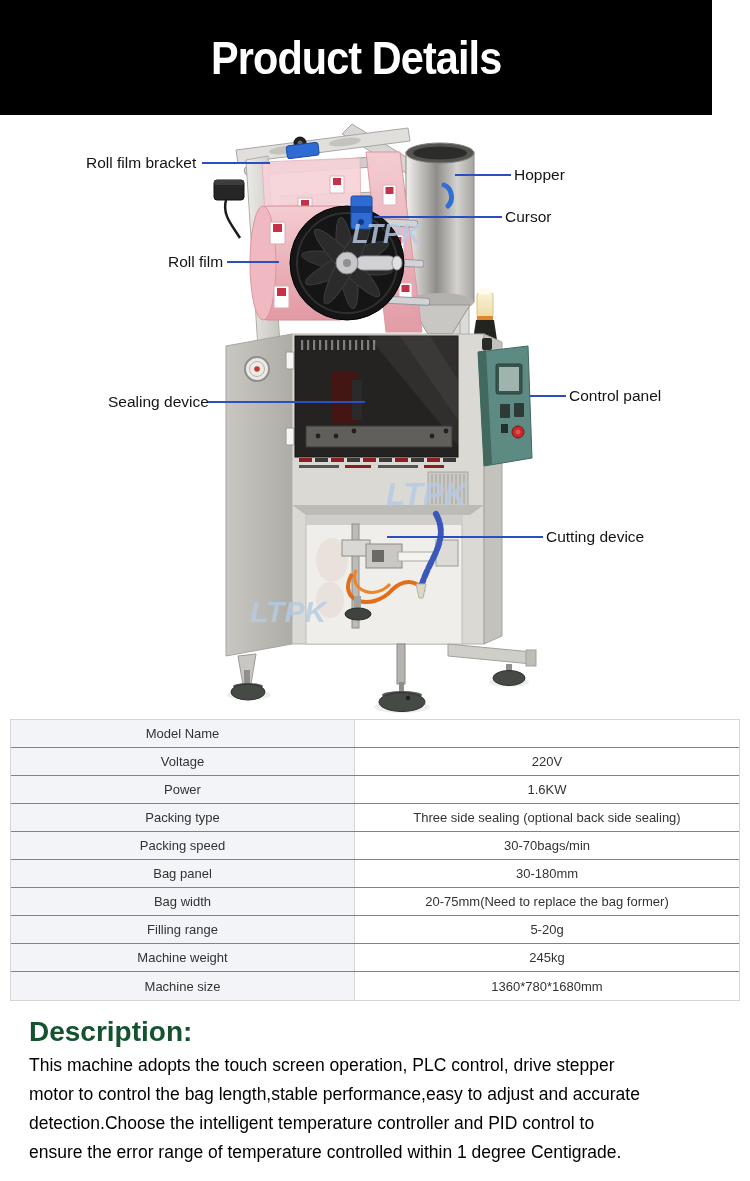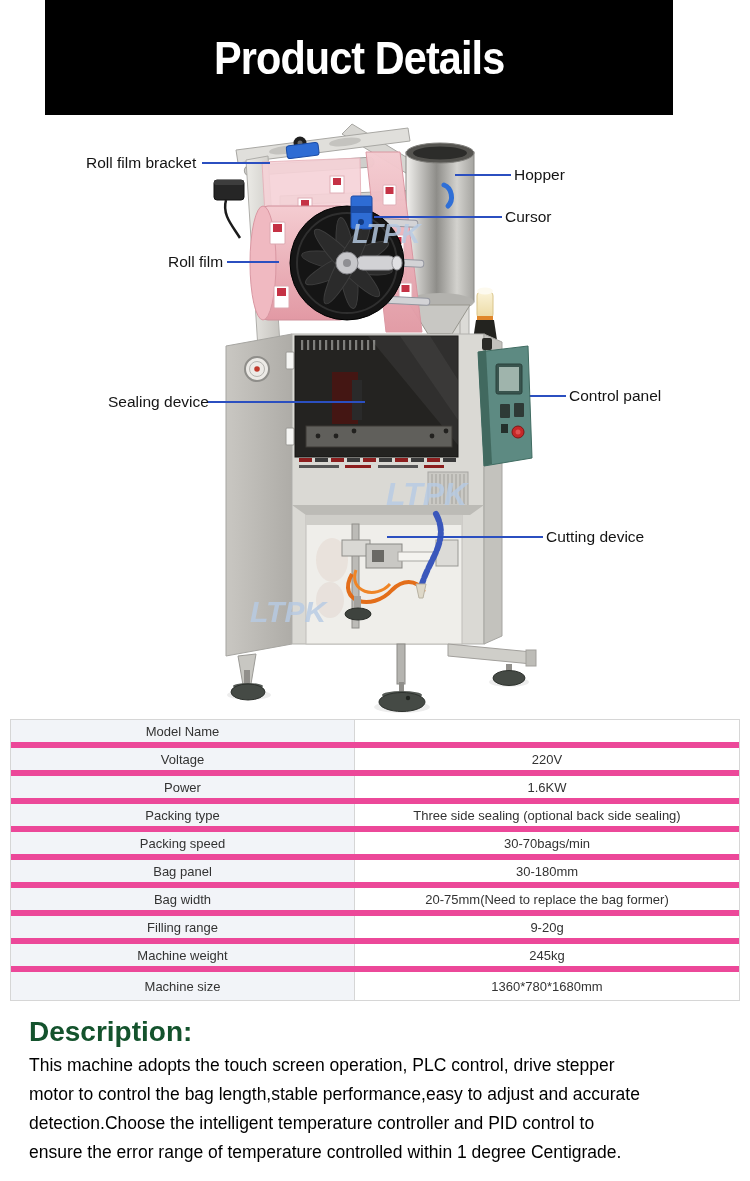--- a/index.html
+++ b/index.html
@@ -1,35 +1,35 @@
 <!DOCTYPE html>
 <html><head>
 <meta charset="utf-8">
 <style>
   * { margin:0; padding:0; box-sizing:border-box; }
   html,body { background:#fff; }
   body { font-family:"Liberation Sans", sans-serif; }
   .page { position:relative; width:750px; height:1181px; background:#fff; overflow:hidden; }
 
   
-  .hdr { position:absolute; left:0; top:0; width:628px; height:115px; background:#000;
-         display:flex; align-items:center; justify-content:center;margin-left:45px; }
+  .hdr { position:absolute; left:0; top:0; width:712px; height:115px; background:#000;
+         display:flex; align-items:center; justify-content:center; }
   .hdr-title { color:#fff; font-size:46px; font-weight:bold; letter-spacing:-1px;
                transform:scaleX(.9); white-space:nowrap; }
 
   
   .figure { position:absolute; left:0; top:115px; width:750px; height:604px; }
   .figure svg { position:absolute; left:0; top:0; }
   .callout { position:absolute; font-size:15.5px; color:#141414; white-space:nowrap; line-height:17px; }
   .lead { position:absolute; height:2px; background:#2b4fc0; }
   .wm { font-style:italic; font-weight:bold; fill:#b7cbe4; opacity:.82; }
 
   
   .spec { position:absolute; left:10px; top:719px; width:730px; border:1px solid #d6d6d6; background:#fff; }
-  .srow { display:flex; height:28px; border-bottom:6px solid #ec4899; }
+  .srow { display:flex; height:28px; border-bottom:1px solid #ec4899; }
   .srow:last-child { border-bottom:none; }
   .scell-l { width:344px; background:#f2f4f8; border-right:1px solid #d6d6d6;
              display:flex; align-items:center; justify-content:center;
              font-size:13px; color:#333; }
   .scell-r { flex:1; background:#fff; display:flex; align-items:center; justify-content:center;
              font-size:13px; color:#333; }
 
   
   .desc-h { position:absolute; left:29px; top:1016px; font-size:28px; font-weight:bold; color:#14532d; }
   .desc-b { position:absolute; left:29px; top:1051px; width:705px; }
@@ -350,21 +350,21 @@
     <div class="srow">
         <div class="scell-l">Bag panel</div>
         <div class="scell-r">30-180mm</div>
       </div>
     <div class="srow">
         <div class="scell-l">Bag width</div>
         <div class="scell-r">20-75mm(Need to replace the bag former)</div>
       </div>
     <div class="srow">
         <div class="scell-l">Filling range</div>
-        <div class="scell-r">9-20g</div>
+        <div class="scell-r">5-20g</div>
       </div>
     <div class="srow">
         <div class="scell-l">Machine weight</div>
         <div class="scell-r">245kg</div>
       </div>
     <div class="srow">
         <div class="scell-l">Machine size</div>
         <div class="scell-r">1360*780*1680mm</div>
       </div>
   </div>

